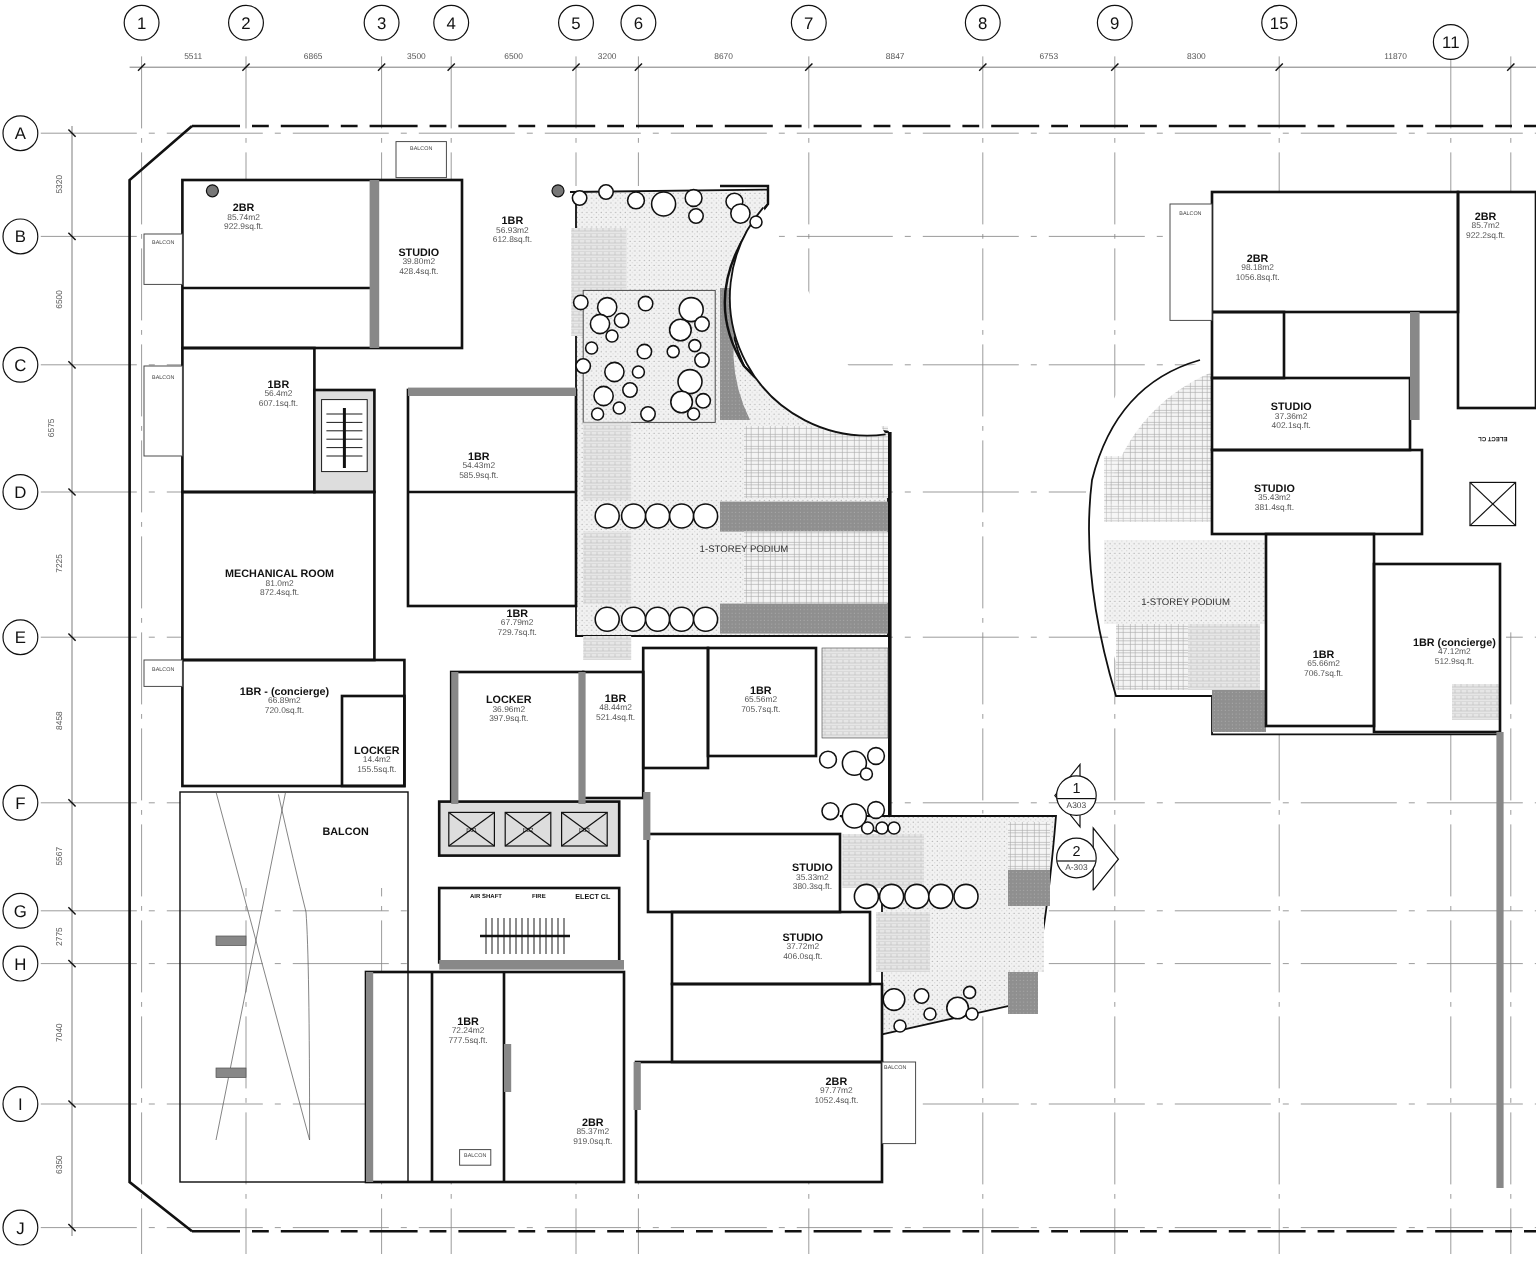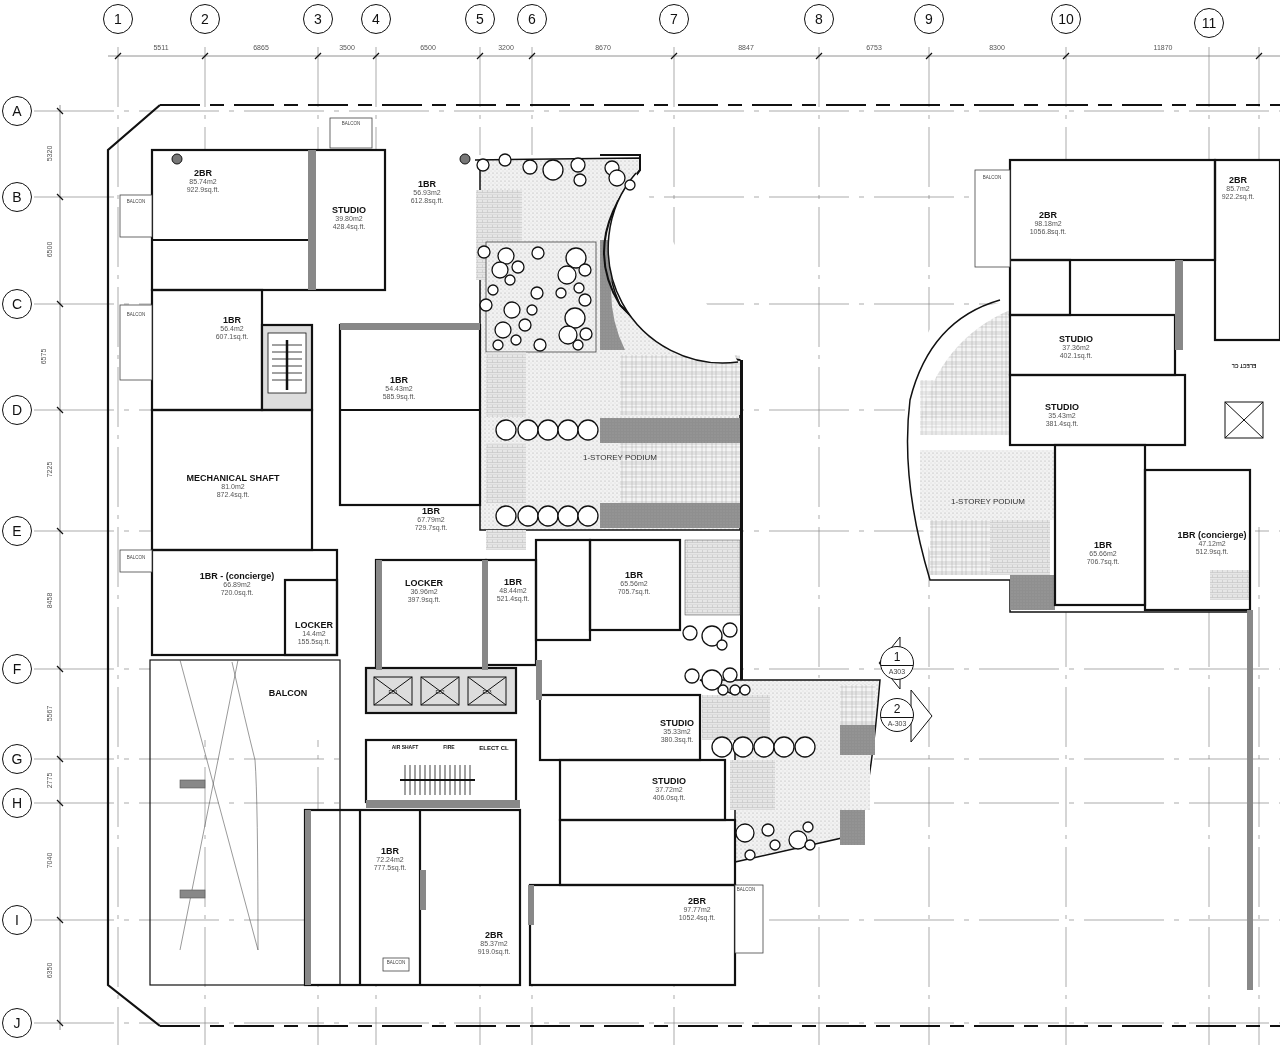--- a/index.html
+++ b/index.html
@@ -361,22 +361,22 @@
   <div>
     <div class="grid-bubble" style="left:103px;top:4px">1</div>
     <div class="grid-bubble" style="left:190px;top:4px">2</div>
     <div class="grid-bubble" style="left:303px;top:4px">3</div>
     <div class="grid-bubble" style="left:361px;top:4px">4</div>
     <div class="grid-bubble" style="left:465px;top:4px">5</div>
     <div class="grid-bubble" style="left:517px;top:4px">6</div>
     <div class="grid-bubble" style="left:659px;top:4px">7</div>
     <div class="grid-bubble" style="left:804px;top:4px">8</div>
     <div class="grid-bubble" style="left:914px;top:4px">9</div>
-    <div class="grid-bubble" style="left:1051px;top:4px">10</div>
-    <div class="grid-bubble" style="left:1194px;top:8px">11</div>
+    <div class="grid-bubble" style="left:1051px;top:4px">15</div>
+    <div class="grid-bubble" style="left:1194px;top:20px">11</div>
     <div class="grid-bubble" style="left:1304px;top:4px">12</div>
   </div>
 
   
   <div>
     <div class="dim" style="left:161px;top:44px">5511</div>
     <div class="dim" style="left:261px;top:44px">6865</div>
     <div class="dim" style="left:347px;top:44px">3500</div>
     <div class="dim" style="left:428px;top:44px">6500</div>
     <div class="dim" style="left:506px;top:44px">3200</div>
@@ -435,21 +435,21 @@
         <span class="n">1BR</span>
         <span class="a">56.4m2</span>
         <span class="a">607.1sq.ft.</span>
       </div>
     <div class="lbl" style="left:399px;top:375px">
         <span class="n">1BR</span>
         <span class="a">54.43m2</span>
         <span class="a">585.9sq.ft.</span>
       </div>
     <div class="lbl" style="left:233px;top:473px">
-        <span class="n">MECHANICAL SHAFT</span>
+        <span class="n">MECHANICAL ROOM</span>
         <span class="a">81.0m2</span>
         <span class="a">872.4sq.ft.</span>
       </div>
     <div class="lbl" style="left:431px;top:506px">
         <span class="n">1BR</span>
         <span class="a">67.79m2</span>
         <span class="a">729.7sq.ft.</span>
       </div>
     <div class="lbl" style="left:237px;top:571px">
         <span class="n">1BR - (concierge)</span>

